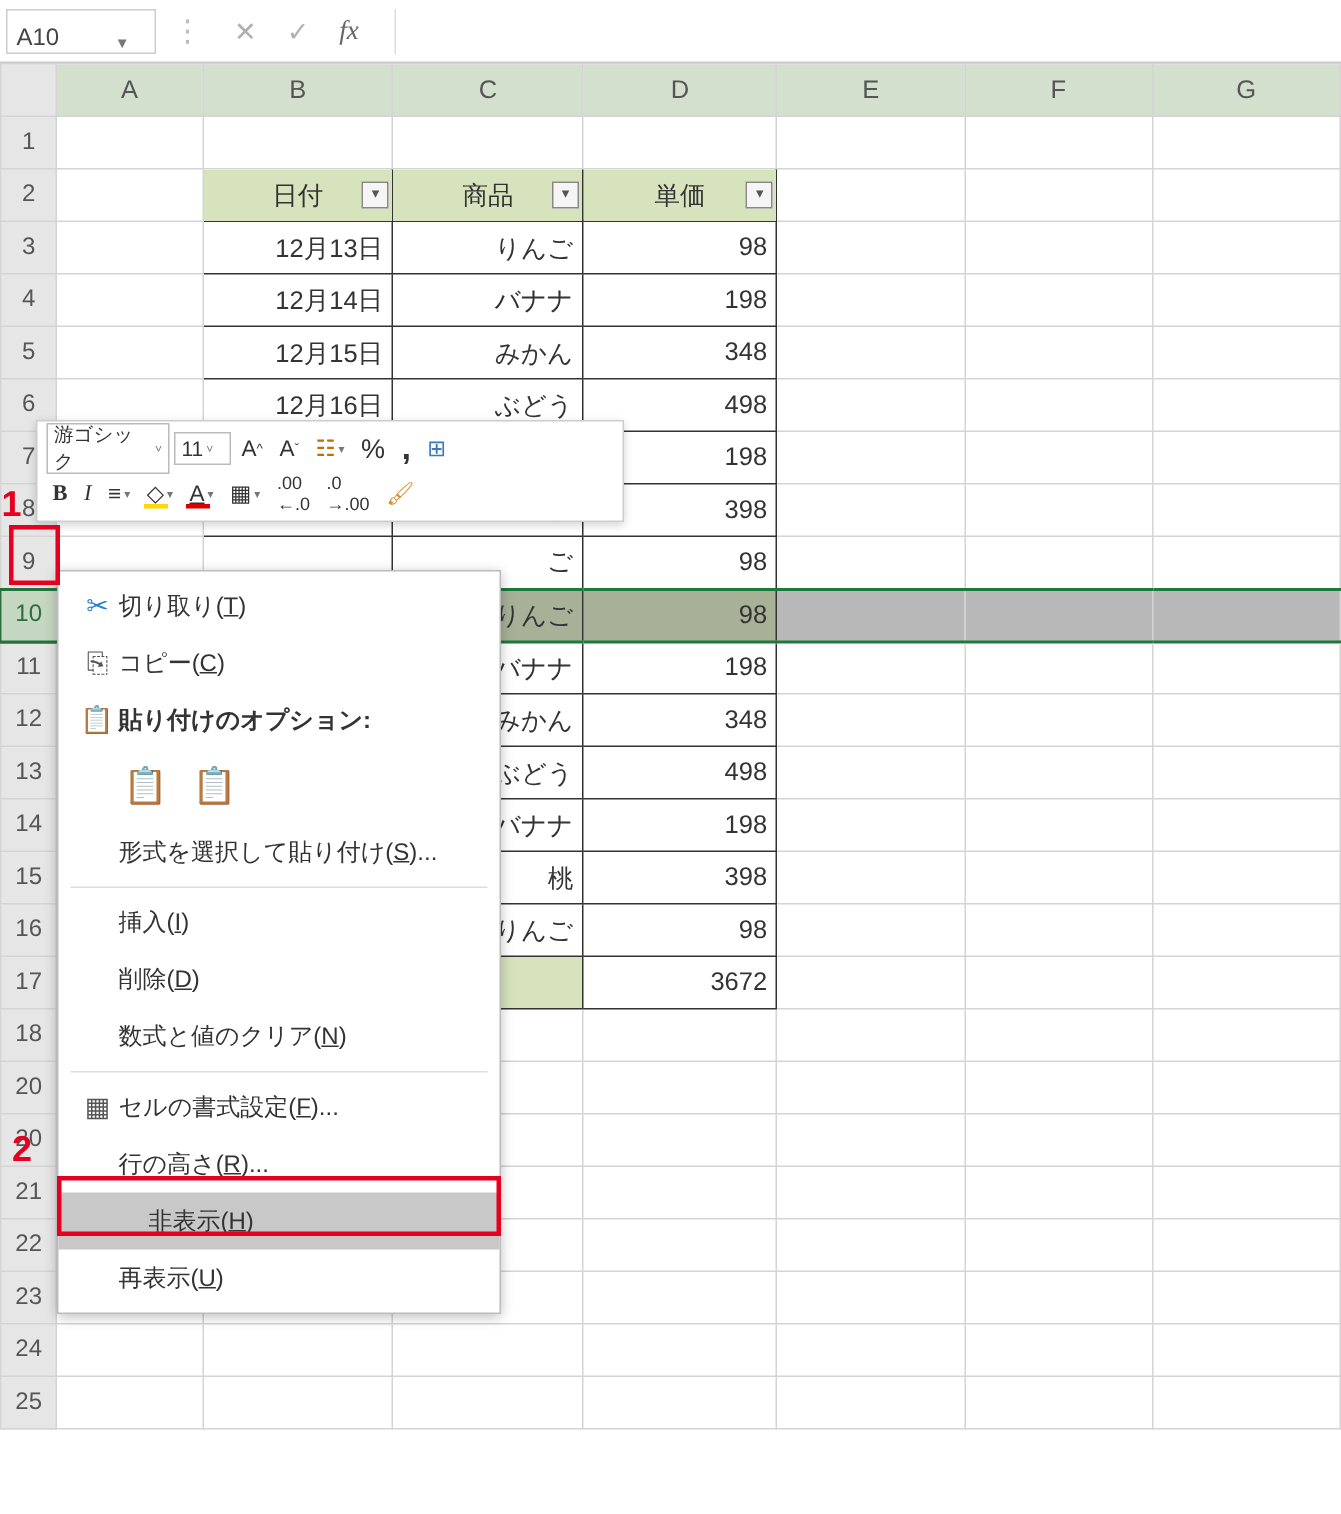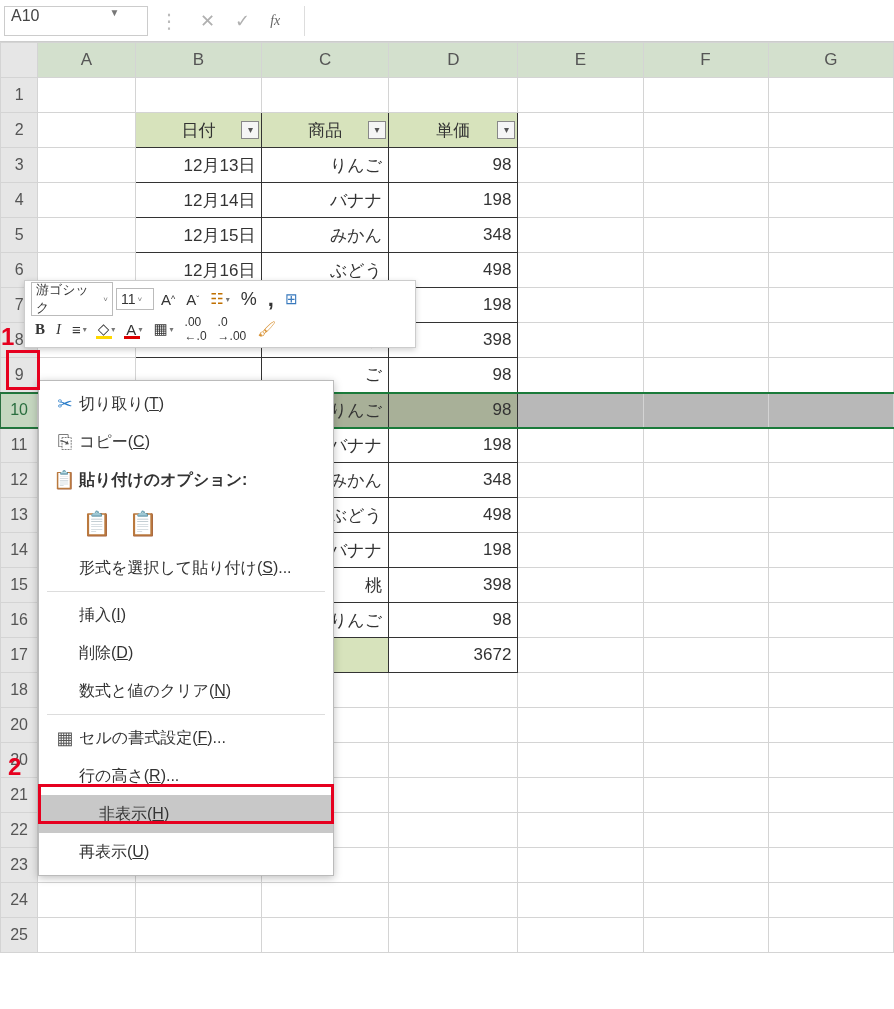--- a/index.html
+++ b/index.html
@@ -17,24 +17,24 @@
 
 .formula-bar {
   display: flex;
   align-items: center;
   height: 42px;
   border-bottom: 1px solid #ccc;
   background: #fff;
   padding-left: 4px;
 }
 .name-box {
-  width: 144px;
+  width: 100px;
   height: 30px;
   display: flex;
-  align-items: flex-start;
+  align-items: flex-end;
   border: 1px solid #ccc;
   background: #fff;
 }
 .name-box span {
   flex: 1;
   padding-left: 6px;
   font-size: 16px;
   color: #444;
 }
 .name-box .dd {
@@ -51,21 +51,21 @@
   color: #bbb;
   font-size: 20px;
 }
 .fb-icons {
   display: flex;
   align-items: center;
   gap: 20px;
   padding: 0 10px;
 }
 .fb-icon { color: #b0b0b0; font-size: 18px; }
-.fx-icon { font-style: italic; font-family: "Times New Roman", serif; color: #666; font-size: 14px; }
+.fx-icon { font-style: italic; font-family: "Times New Roman", serif; color: #666; font-size: 18px; }
 .formula-input {
   flex: 1;
   height: 30px;
   border: none;
   border-left: 1px solid #ddd;
   margin-left: 14px;
   padding-left: 8px;
   font-size: 15px;
   outline: none;
 }

